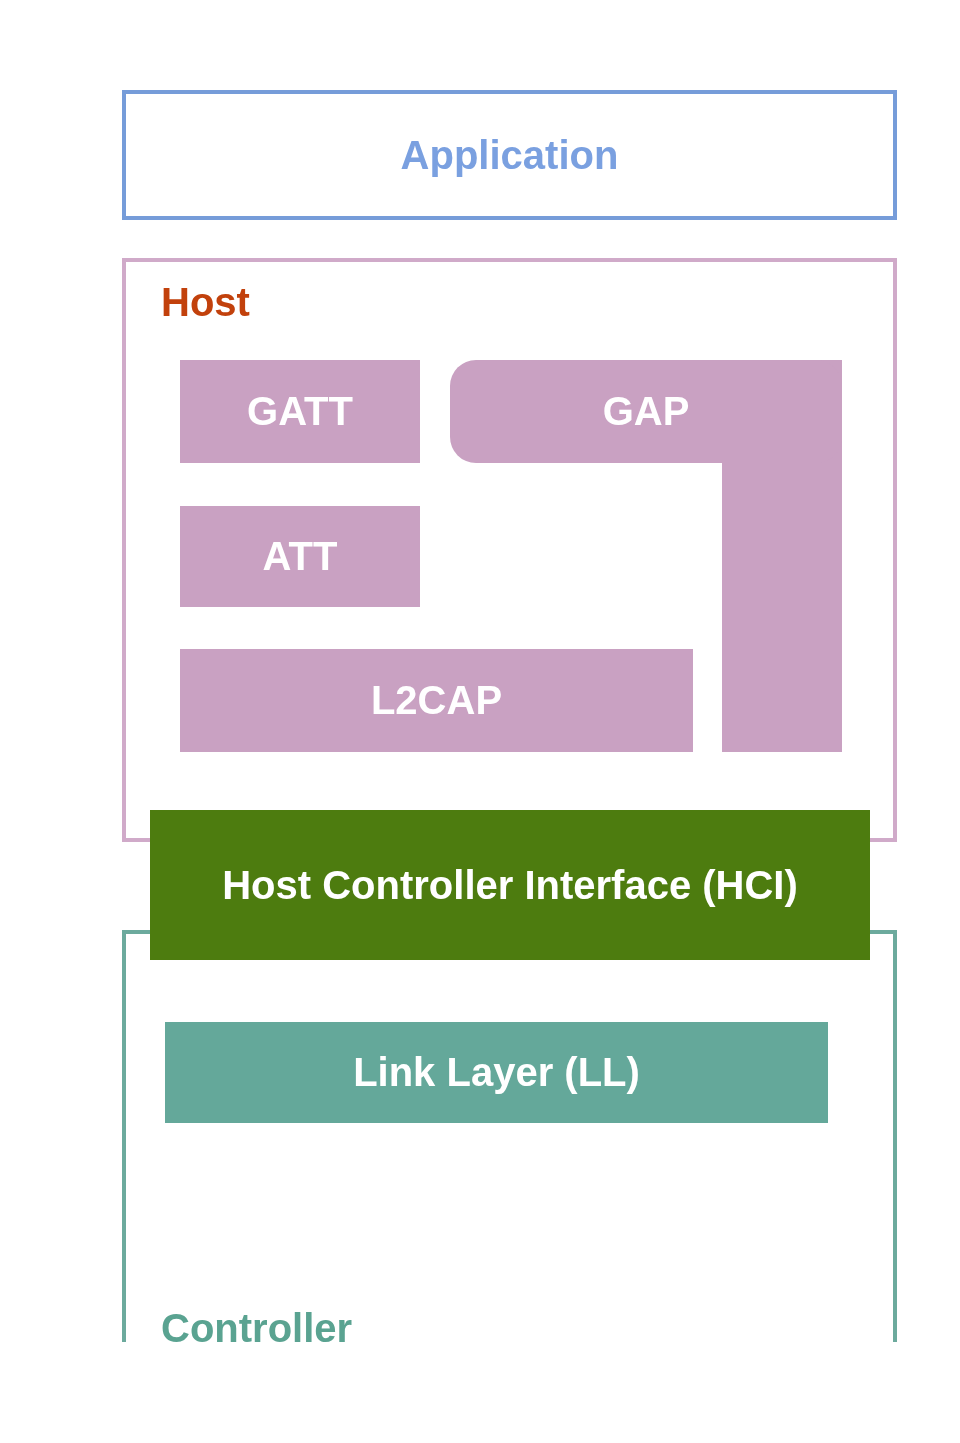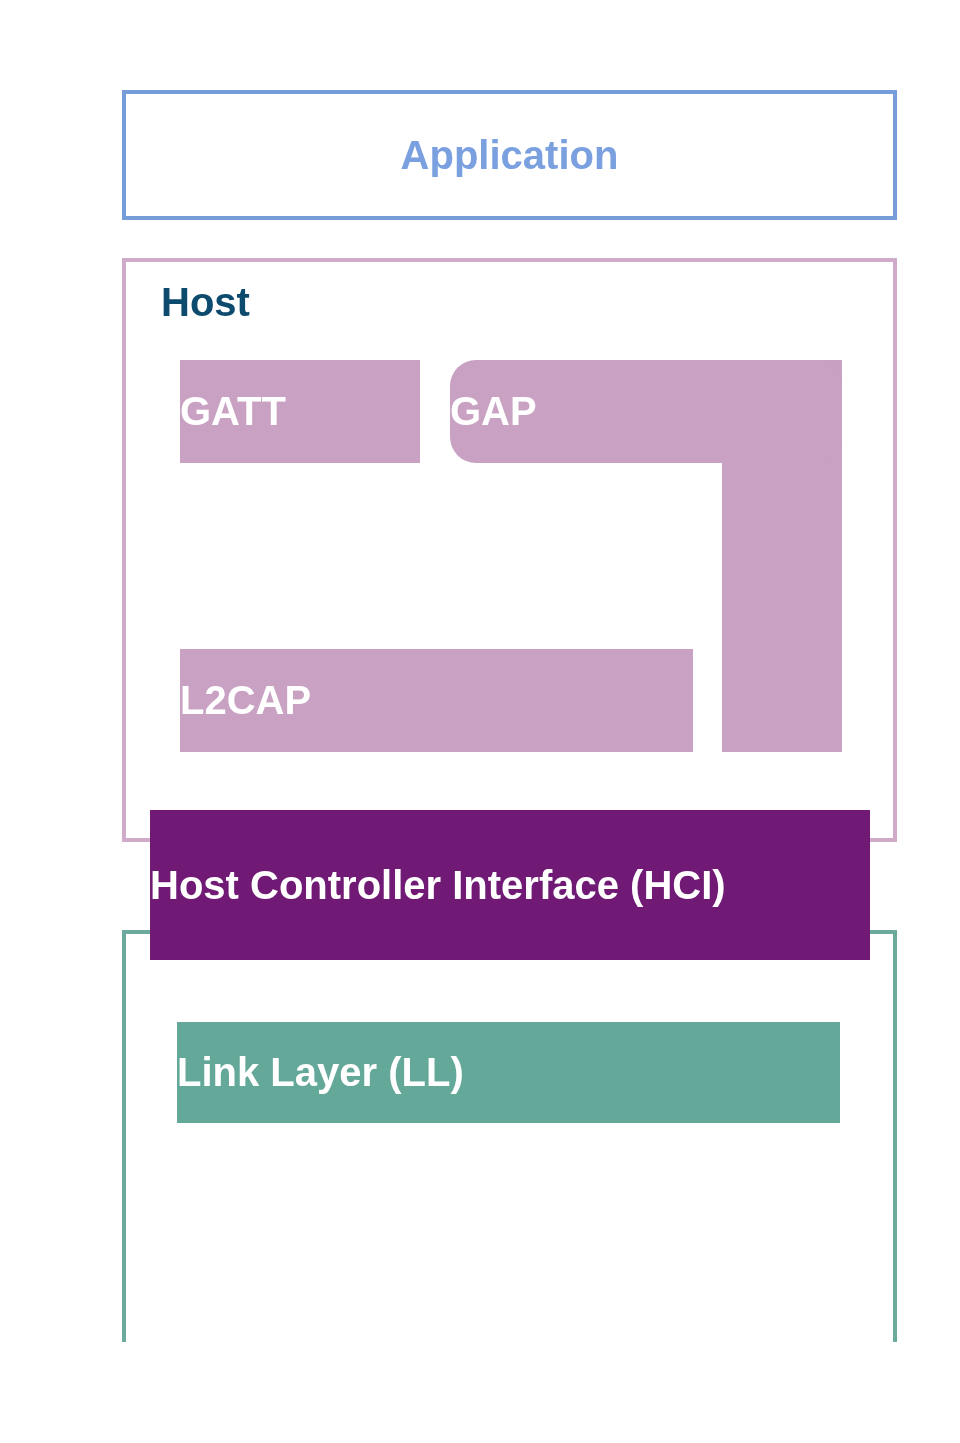--- a/index.html
+++ b/index.html
@@ -26,48 +26,48 @@
   }
 
   .host-box {
     left: 92px; top: 258px; width: 775px; height: 584px;
     border: 4px solid #d0aac9;
   }
   .section-label {
     position: absolute;
     font-size: 40px; font-weight: bold;
   }
-  .host-label { left: 131px; top: 280px; color: #0c4a6e; }
+  .host-label { left: 131px; top: 280px; color: #c2410c; }
   .controller-label { left: 131px; top: 1306px; color: #5aa391; }
 
   .controller-box {
     left: 92px; top: 930px; width: 775px; height: 450px;
     border: 4px solid #6caa9d;
   }
 
   .block {
     position: absolute;
-    display: flex; align-items: center; justify-content: flex-start;
+    display: flex; align-items: center; justify-content: center;
     color: #ffffff; font-size: 40px; font-weight: bold;
     text-align: center;
   }
   .mauve { background: #c9a1c2; }
   .teal  { background: #64a89a; }
-  .red   { background: #701a75; z-index: 5; }
+  .red   { background: #4d7c0f; z-index: 5; }
 
   .gatt  { left: 150px; top: 360px; width: 240px; height: 103px; }
   .gap-top { left: 420px; top: 360px; width: 392px; height: 103px; border-radius: 26px; }
   .gap-col { left: 692px; top: 360px; width: 120px; height: 392px; }
   .att   { left: 150px; top: 506px; width: 240px; height: 101px; }
   .smp   { left: 420px; top: 506px; width: 243px; height: 101px; }
   .l2cap { left: 150px; top: 649px; width: 513px; height: 103px; }
 
   .hci { left: 120px; top: 810px; width: 720px; height: 150px; }
 
-  .ll  { left: 147px; top: 1022px; width: 663px; height: 101px; }
+  .ll  { left: 135px; top: 1022px; width: 663px; height: 101px; }
   .phy { left: 147px; top: 1171px; width: 663px; height: 101px; }
 </style>
 </head>
 <body>
 
 <div class="canvas">
 
   <div class="outline-box app-box">
     <span class="app-title">Application</span>
   </div>
@@ -77,31 +77,35 @@
 
   <div class="block mauve gatt">
     <span>GATT</span>
   </div>
 
   <div class="block mauve gap-col"></div>
   <div class="block mauve gap-top">
     <span>GAP</span>
   </div>
 
+  <div class="block mauve att">
+    <span>ATT</span>
+  </div>
 
 
   <div class="block mauve l2cap">
     <span>L2CAP</span>
   </div>
 
   <div class="block red hci">
     <span>Host Controller Interface (HCI)</span>
   </div>
 
   <div class="outline-box controller-box"></div>
 
   <div class="block teal ll">
     <span>Link Layer (LL)</span>
   </div>
 
 
+  <span class="section-label controller-label">Controller</span>
 
 </div>
 
 </body></html>

